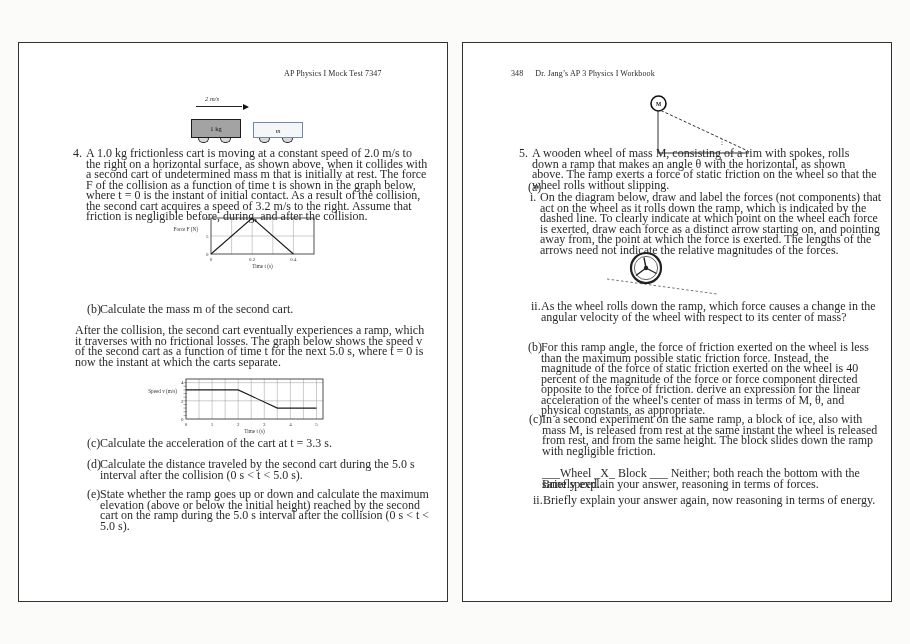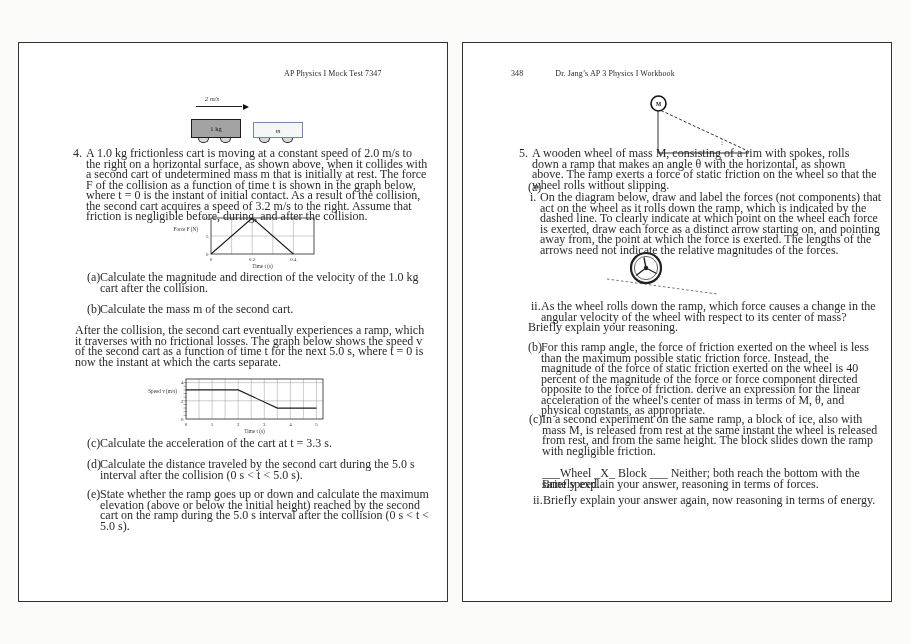--- a/index.html
+++ b/index.html
@@ -60,23 +60,20 @@
       <text x="52" y="52" text-anchor="middle" font-size="5" fill="#333">0</text>
       <text x="93.2" y="52" text-anchor="middle" font-size="5" fill="#333">0.2</text>
       <text x="134.4" y="52" text-anchor="middle" font-size="5" fill="#333">0.4</text>
       <text x="49.5" y="46.8" text-anchor="end" font-size="5" fill="#333">0</text>
       <text x="49.5" y="28.8" text-anchor="end" font-size="5" fill="#333">5</text>
       <text x="49.5" y="10.8" text-anchor="end" font-size="5" fill="#333">10</text>
       <text x="103.5" y="59" text-anchor="middle" font-size="5.2" fill="#333">Time t (s)</text>
       <text x="39" y="21.6" text-anchor="end" font-size="5.2" fill="#333">Force F (N)</text>
     </svg>
 
-  <div class="abs txt hang" style="left:68px;top:229px;width:342px">
-    <span class="lbl">(a)</span><span>Calculate the magnitude and direction of the velocity of the 1.0 kg cart after the collision.</span>
-  </div>
   <div class="abs txt hang" style="left:68px;top:261px;width:342px">
     <span class="lbl">(b)</span><span>Calculate the mass m of the second cart.</span>
   </div>
 
   <div class="abs txt" style="left:56px;top:282px;width:356px">After the collision, the second cart eventually experiences a ramp, which it traverses with no frictional losses. The graph below shows the speed v of the second cart as a function of time t for the next 5.0 s, where t = 0 is now the instant at which the carts separate.</div>
 
   <svg class="abs" style="left:126px;top:330px" width="188" height="64">
       <line x1="54.04761904761905" y1="6" x2="54.04761904761905" y2="46" stroke="#9a9a9a" stroke-width="0.5"></line>
       <line x1="67.0952380952381" y1="6" x2="67.0952380952381" y2="46" stroke="#9a9a9a" stroke-width="0.5"></line>
       <line x1="80.14285714285714" y1="6" x2="80.14285714285714" y2="46" stroke="#9a9a9a" stroke-width="0.5"></line>
@@ -119,21 +116,21 @@
   </div>
   <div class="abs txt hang" style="left:68px;top:416px;width:348px">
     <span class="lbl">(d)</span><span>Calculate the distance traveled by the second cart during the 5.0 s interval after the collision (0 s &lt; t &lt; 5.0 s).</span>
   </div>
   <div class="abs txt hang" style="left:68px;top:446px;width:348px">
     <span class="lbl">(e)</span><span>State whether the ramp goes up or down and calculate the maximum elevation (above or below the initial height) reached by the second cart on the ramp during the 5.0 s interval after the collision (0 s &lt; t &lt; 5.0 s).</span>
   </div>
 </div>
 
 <div class="page" id="page-right">
-  <div class="abs header" style="left:48px;top:26px;display:flex;gap:32px">
+  <div class="abs header" style="left:48px;top:26px;display:flex;gap:12px">
     <span>348</span>
     <span>Dr. Jang’s AP 3 Physics I Workbook</span>
   </div>
 
   <svg class="abs" style="left:183px;top:48px" width="110" height="68">
     <circle cx="12.5" cy="12.5" r="7.5" fill="#ffffff" stroke="#111111" stroke-width="1.6"></circle>
     <text x="12.5" y="14.8" text-anchor="middle" font-size="5.5" font-weight="bold" fill="#111111">M</text>
     <line x1="12" y1="20" x2="12" y2="62" stroke="#333333" stroke-width="1"></line>
     <line x1="12" y1="62" x2="103" y2="62" stroke="#333333" stroke-width="1"></line>
     <line x1="15" y1="19.5" x2="102" y2="60" stroke="#333333" stroke-width="1" stroke-dasharray="3,2"></line>
@@ -156,21 +153,20 @@
     <circle cx="43" cy="19" r="11.6" fill="none" stroke="#222222" stroke-width="0.7"></circle>
     <circle cx="43" cy="19" r="2.2" fill="#222222"></circle>
     <line x1="43" y1="19" x2="41" y2="8.5" stroke="#222222" stroke-width="1.4"></line>
     <line x1="43" y1="19" x2="53.5" y2="24.5" stroke="#222222" stroke-width="1.4"></line>
     <line x1="43" y1="19" x2="33" y2="26.5" stroke="#222222" stroke-width="1.4"></line>
   </svg>
 
   <div class="abs txt hang10" style="left:68px;top:258px;width:352px">
     <span class="lbl">ii.</span><span>As the wheel rolls down the ramp, which force causes a change in the angular velocity of the wheel with respect to its center of mass?</span>
   </div>
-  <div class="abs txt" style="left:65px;top:279px;width:352px">Briefly explain your reasoning.</div>
 
   <div class="abs txt hang" style="left:65px;top:299px;width:354px">
     <span class="lbl">(b)</span><span>For this ramp angle, the force of friction exerted on the wheel is less than the maximum possible static friction force. Instead, the magnitude of the force of static friction exerted on the wheel is 40 percent of the magnitude of the force or force component directed opposite to the force of friction. derive an expression for the linear acceleration of the wheel's center of mass in terms of M, θ, and physical constants, as appropriate.</span>
   </div>
 
   <div class="abs txt hang" style="left:66px;top:371px;width:354px">
     <span class="lbl">(c)</span><span>In a second experiment on the same ramp, a block of ice, also with mass M, is released from rest at the same instant the wheel is released from rest, and from the same height. The block slides down the ramp with negligible friction.</span>
   </div>
 
   <div class="abs txt" style="left:79px;top:425px;width:342px">___Wheel _X_ Block ___ Neither; both reach the bottom with the same speed.</div>

